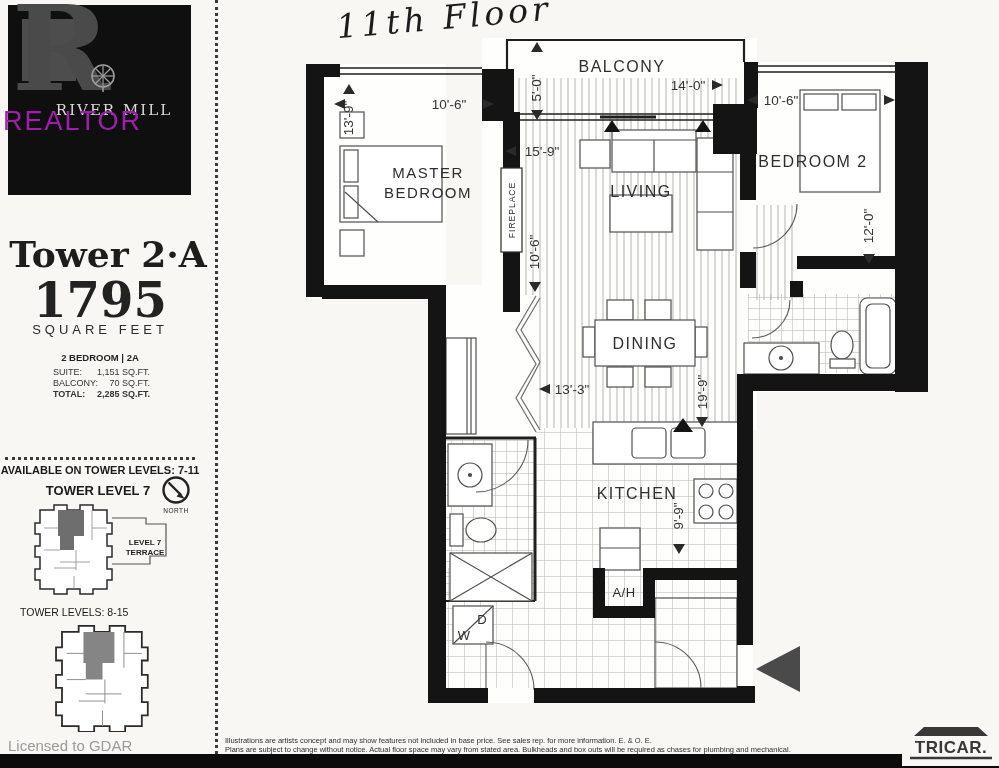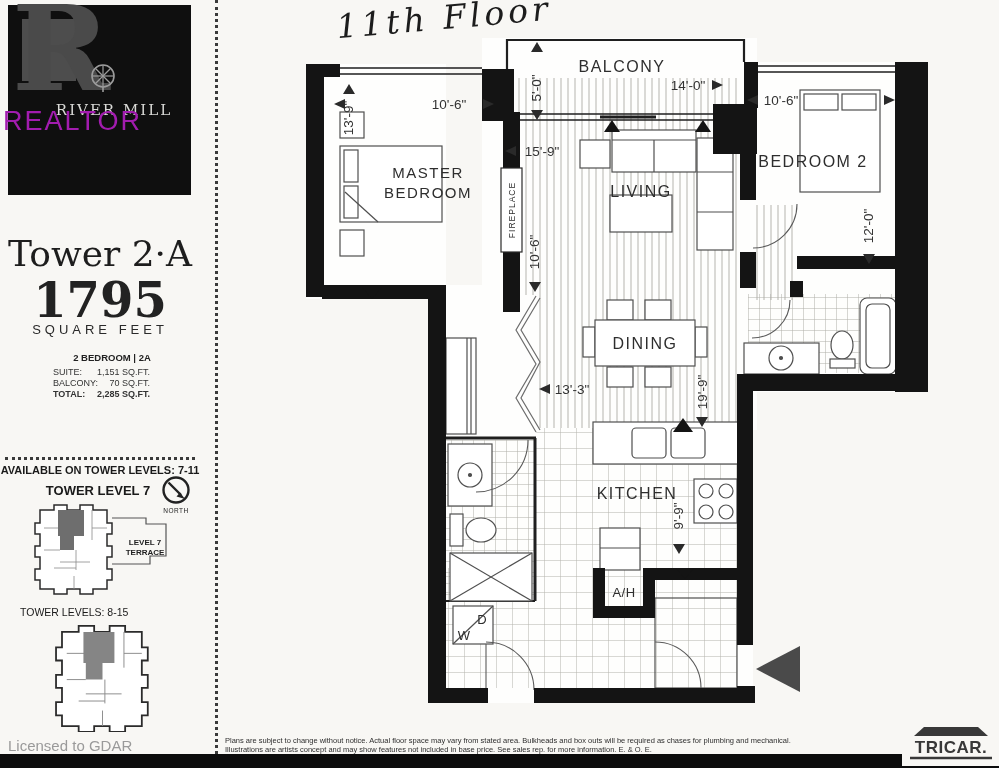--- a/index.html
+++ b/index.html
@@ -6,26 +6,26 @@
   #page{position:relative;width:999px;height:768px;background:#f8f7f4;overflow:hidden;
         font-family:"Liberation Sans",sans-serif;}
   .abs{position:absolute;}
   
   #logo-box{left:8px;top:5px;width:183px;height:190px;background:#0f0f0f;}
   #logo-square{left:14px;top:14px;width:54px;height:62px;background:#9a9a9a;opacity:.45;}
   #logo-r{left:4px;top:-26px;font-family:"DejaVu Serif",serif;font-size:118px;color:#4a4a4a;font-weight:700;}
   #logo-brand{left:36px;top:96px;width:140px;text-align:center;font-family:"DejaVu Serif",serif;
               font-size:15px;letter-spacing:2px;color:#d9d9d6;}
   #logo-overlay{left:3px;top:106px;font-size:27px;letter-spacing:2px;color:#a21caf;font-weight:400;}
-  #tower-title{left:0;top:233px;width:200px;text-align:center;font-family:"DejaVu Serif",serif;
-               font-size:36px;font-weight:400;color:#1d1d1d;}
+  #tower-title{left:8px;top:233px;width:200px;text-align:center;font-family:"DejaVu Serif",serif;
+               font-size:36px;font-weight:700;color:#1d1d1d;}
   #area-value{left:0;top:272px;width:200px;text-align:center;font-family:"DejaVu Serif",serif;
               font-size:48px;font-weight:700;color:#222;}
   #area-label{left:0;top:322px;width:200px;text-align:center;font-size:13px;letter-spacing:4px;color:#2a2a2a;}
-  #unit-type{left:12px;top:352px;width:200px;text-align:center;font-size:9.5px;font-weight:700;color:#222;}
+  #unit-type{left:0;top:352px;width:200px;text-align:center;font-size:9.5px;font-weight:700;color:#222;}
   #stats{left:53px;top:367px;width:97px;font-size:9px;color:#333;}
   .stat-row{display:flex;justify-content:space-between;line-height:11px;}
   .stat-row.total{font-weight:700;}
   .dotted-h{left:5px;top:457px;width:190px;border-top:3px dotted #3a3a3a;height:0;}
   #avail-heading{left:0;top:464px;width:200px;text-align:center;font-size:11px;font-weight:700;color:#1a1a1a;}
   #level7-heading{left:18px;top:483px;width:160px;text-align:center;font-size:13px;font-weight:700;color:#1a1a1a;}
   #levels-heading{left:20px;top:606px;width:160px;text-align:left;font-size:10.5px;font-weight:400;color:#1a1a1a;}
   #licensed-note{left:8px;top:737px;font-size:15px;color:#9a9a9a;}
   .dotted-v{left:215px;top:0;height:754px;width:0;border-left:3px dotted #3a3a3a;}
   
@@ -319,22 +319,22 @@
     <g stroke="#8a8a8a" stroke-width="0.8" fill="none">
       <path d="M30,30 h20 M50,12 v26 M30,52 h16 M46,64 h30 M62,52 v20 M78,30 h15 M78,12 v30 M40,70 h22 M60,78 v13"></path>
     </g>
     <polygon points="44,12 70,12 70,38 60,38 60,52 46,52 46,38 44,38" fill="#858585"></polygon>
   </svg>
 
   <div id="licensed-note" class="abs">Licensed to GDAR</div>
   <div class="abs dotted-v"></div>
 
   <div id="disclaimer" class="abs">
+    <div>Illustrations are artists concept and may show features not included in base price. See sales rep. for more information. E. &amp; O. E.</div>
     <div>Plans are subject to change without notice.  Actual floor space may vary from stated area. Bulkheads and box outs will be required as chases for plumbing and mechanical.</div>
-    <div>Illustrations are artists concept and may show features not included in base price. See sales rep. for more information. E. &amp; O. E.</div>
   </div>
   <div id="bottom-bar" class="abs"></div>
   <svg id="tricar" class="abs" width="97" height="44" viewBox="0 0 97 44" style="background:#f8f7f4">
     <polygon points="22,5 76,5 86,14 12,14" fill="#383838"></polygon>
     <text x="49" y="31" text-anchor="middle" font-size="17" font-weight="bold" letter-spacing="0.5" fill="#383838">TRICAR.</text>
     <line x1="8" y1="36" x2="90" y2="36" stroke="#383838" stroke-width="2.5"></line>
   </svg>
 
 </div>
 

